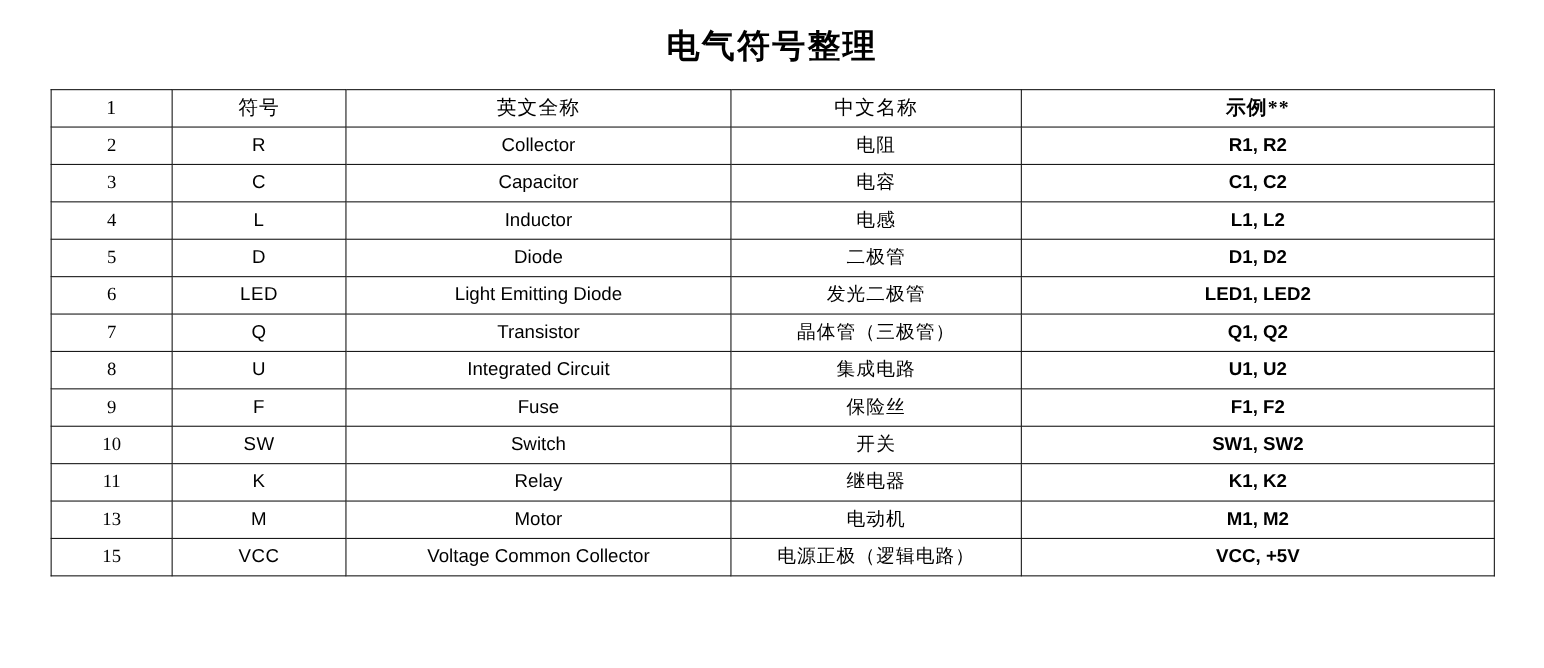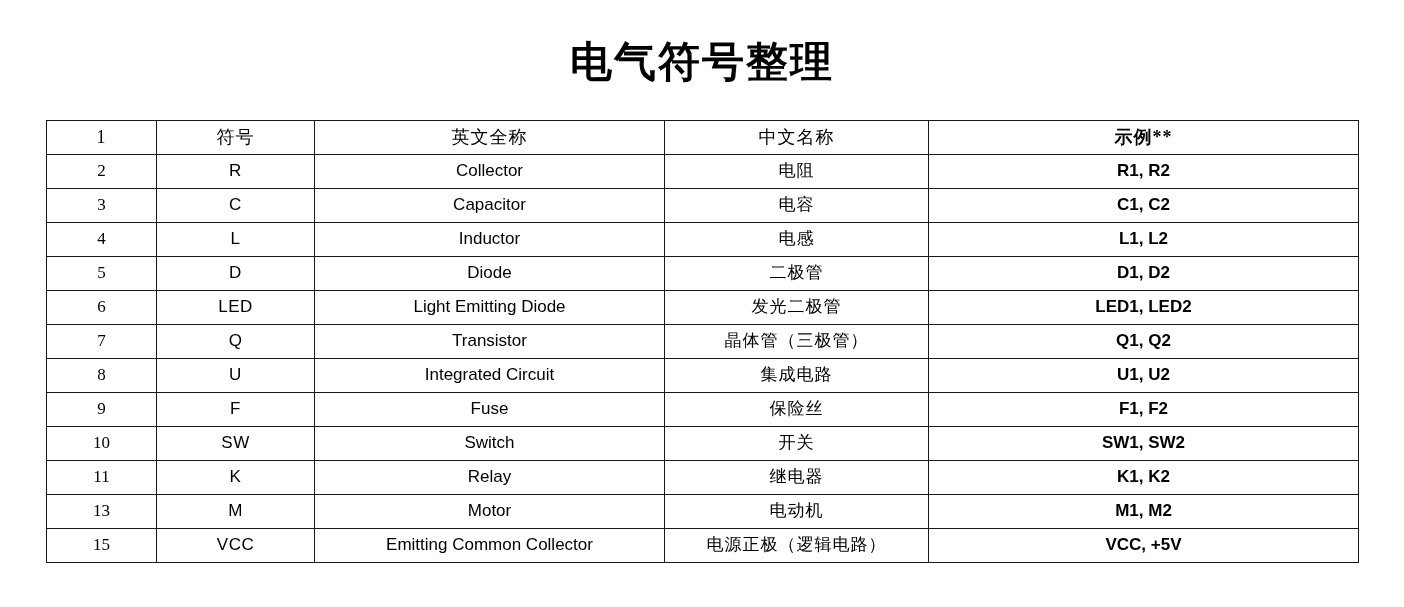--- a/index.html
+++ b/index.html
@@ -15,24 +15,24 @@
     overflow: hidden;
   }
   .page {
     position: relative;
     width: 1404px;
     height: 607px;
   }
   .doc-title {
     text-align: center;
     font-family: Liberation Sans, sans-serif;
-    font-size: 42px;
+    font-size: 30px;
     font-weight: 700;
     letter-spacing: 2px;
-    margin: 12px;
+    margin: 0;
     padding-top: 22px;
     padding-bottom: 18px;
     color: #000;
   }
   .table-wrap {
     padding: 0 46px;
     box-sizing: border-box;
     width: 1404px;
   }
   table.symbols {
@@ -188,21 +188,21 @@
         <tr>
           <td class="idx">13</td>
           <td class="sym">M</td>
           <td class="eng">Motor</td>
           <td class="chs">电动机</td>
           <td class="ex">M1, M2</td>
         </tr>
         <tr>
           <td class="idx">15</td>
           <td class="sym">VCC</td>
-          <td class="eng">Emitting Common Collector</td>
+          <td class="eng">Voltage Common Collector</td>
           <td class="chs">电源正极（逻辑电路）</td>
           <td class="ex">VCC, +5V</td>
         </tr>
       </tbody>
     </table>
   </div>
 
 </div>
 
 </body></html>

